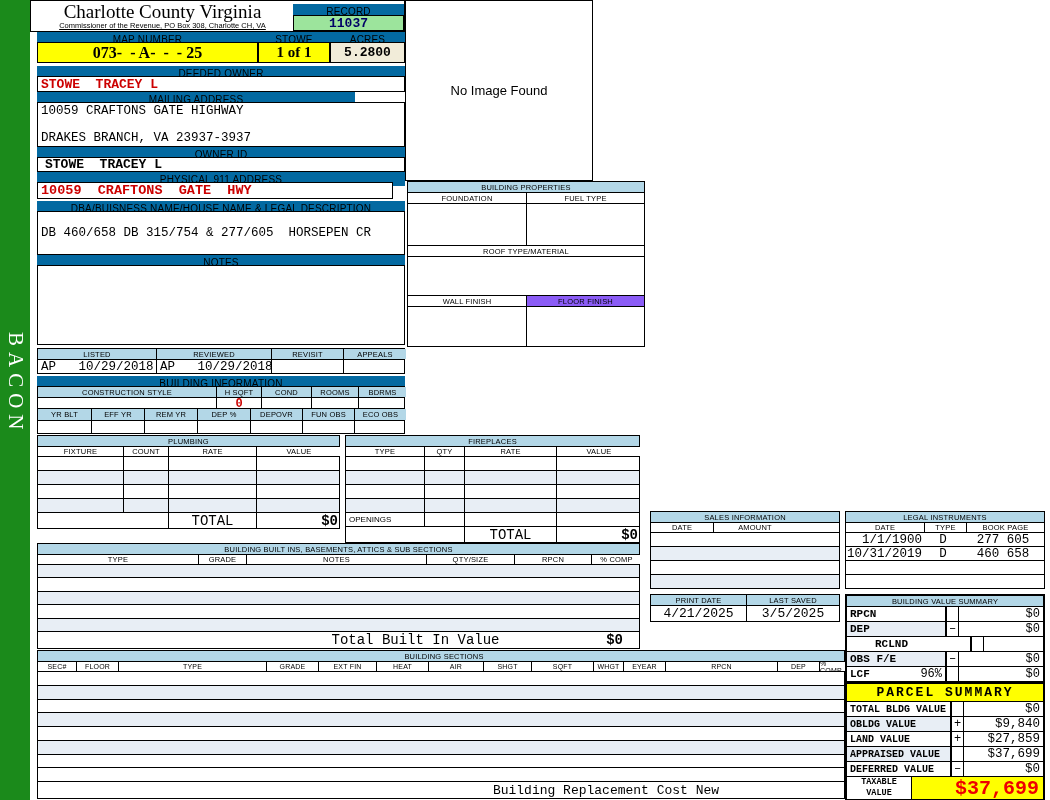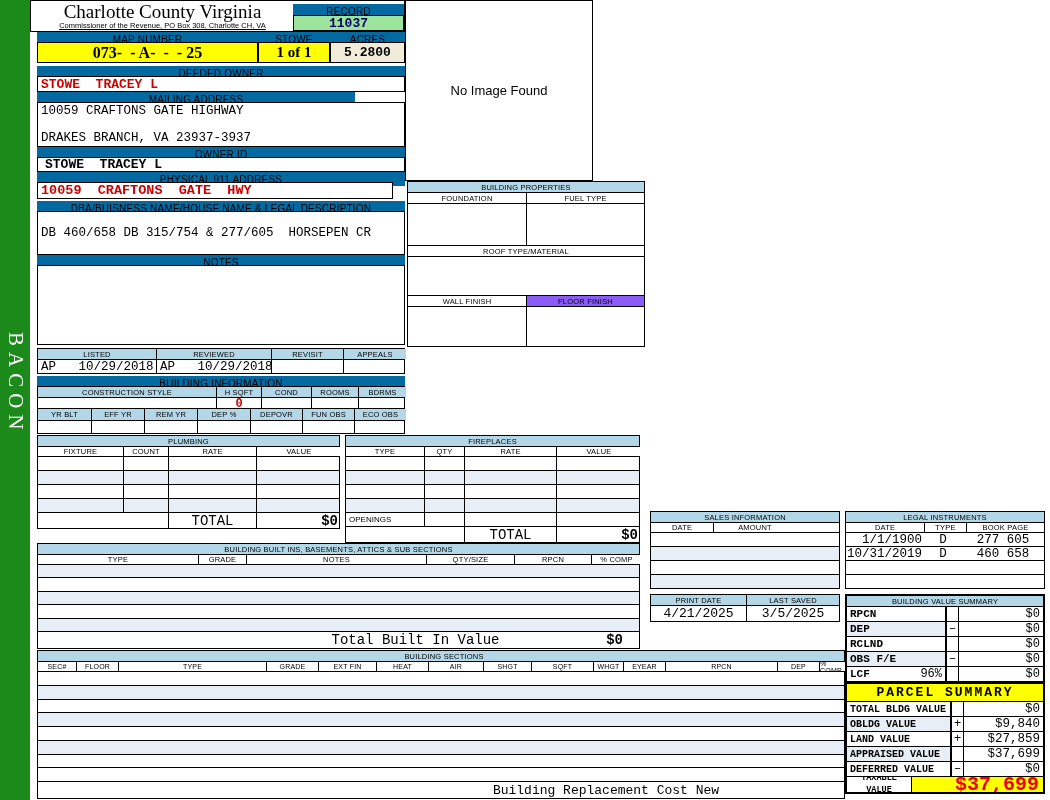--- a/index.html
+++ b/index.html
@@ -359,21 +359,21 @@
       <div class="tc f mono left2" style="width:98px;font-weight:bold;font-size:11px;justify-content:space-between;padding-right:3px;"><span>RPCN</span><span style="font-size:12px;font-weight:normal;"></span></div>
       <div class="tc mono" style="width:13px;border-left-width:2px;font-size:12px;"></div>
       <div class="tc mono right2" style="width:85px;font-size:12px;">$0</div>
     </div>
     <div class="trow" style="height:15px;">
       <div class="tc f mono left2 alt" style="width:98px;font-weight:bold;font-size:11px;justify-content:space-between;padding-right:3px;"><span>DEP</span><span style="font-size:12px;font-weight:normal;"></span></div>
       <div class="tc mono" style="width:13px;border-left-width:2px;font-size:12px;">–</div>
       <div class="tc mono right2" style="width:85px;font-size:12px;">$0</div>
     </div>
     <div class="trow" style="height:15px;">
-      <div class="tc f mono left2" style="width:98px;font-weight:bold;font-size:11px;justify-content:space-between;padding-right:20px;"><span>RCLND</span><span style="font-size:12px;font-weight:normal;"></span></div>
+      <div class="tc f mono left2" style="width:98px;font-weight:bold;font-size:11px;justify-content:space-between;padding-right:20px;margin-left:25px;"><span>RCLND</span><span style="font-size:12px;font-weight:normal;"></span></div>
       <div class="tc mono" style="width:13px;border-left-width:2px;font-size:12px;"></div>
       <div class="tc mono right2" style="width:85px;font-size:12px;">$0</div>
     </div>
     <div class="trow" style="height:15px;">
       <div class="tc f mono left2 alt" style="width:98px;font-weight:bold;font-size:11px;justify-content:space-between;padding-right:3px;"><span>OBS F/E</span><span style="font-size:12px;font-weight:normal;"></span></div>
       <div class="tc mono" style="width:13px;border-left-width:2px;font-size:12px;">–</div>
       <div class="tc mono right2" style="width:85px;font-size:12px;">$0</div>
     </div>
     <div class="trow" style="height:15px;">
       <div class="tc f mono left2" style="width:98px;font-weight:bold;font-size:11px;justify-content:space-between;padding-right:3px;"><span>LCF</span><span style="font-size:12px;font-weight:normal;">96%</span></div>
@@ -404,20 +404,20 @@
     <div class="trow" style="height:15px;">
       <div class="tc f mono left2 alt" style="width:103px;font-weight:bold;font-size:10px;justify-content:flex-start;">APPRAISED VALUE</div>
       <div class="tc mono" style="width:13px;border-left-width:2px;font-size:12px;"></div>
       <div class="tc mono right2" style="width:80px;font-size:12.5px;">$37,699</div>
     </div>
     <div class="trow" style="height:15px;">
       <div class="tc f mono left2" style="width:103px;font-weight:bold;font-size:10px;justify-content:flex-start;">DEFERRED VALUE</div>
       <div class="tc mono" style="width:13px;border-left-width:2px;font-size:12px;">–</div>
       <div class="tc mono right2" style="width:80px;font-size:12.5px;">$0</div>
     </div>
-    <div class="trow" style="height:16px;">
+    <div class="trow" style="height:23px;">
       <div class="tc f mono" style="width:64px;font-weight:bold;font-size:8.5px;white-space:pre-line;text-align:center;line-height:1.35;">TAXABLE
 VALUE</div>
       <div class="tc mono" style="width:132px;background:#ffff00;justify-content:flex-end;padding-right:4px;color:#ee0000;font-weight:bold;font-size:20px;">$37,699</div>
     </div>
   </div>
 
 </div>
 
 </body></html>

